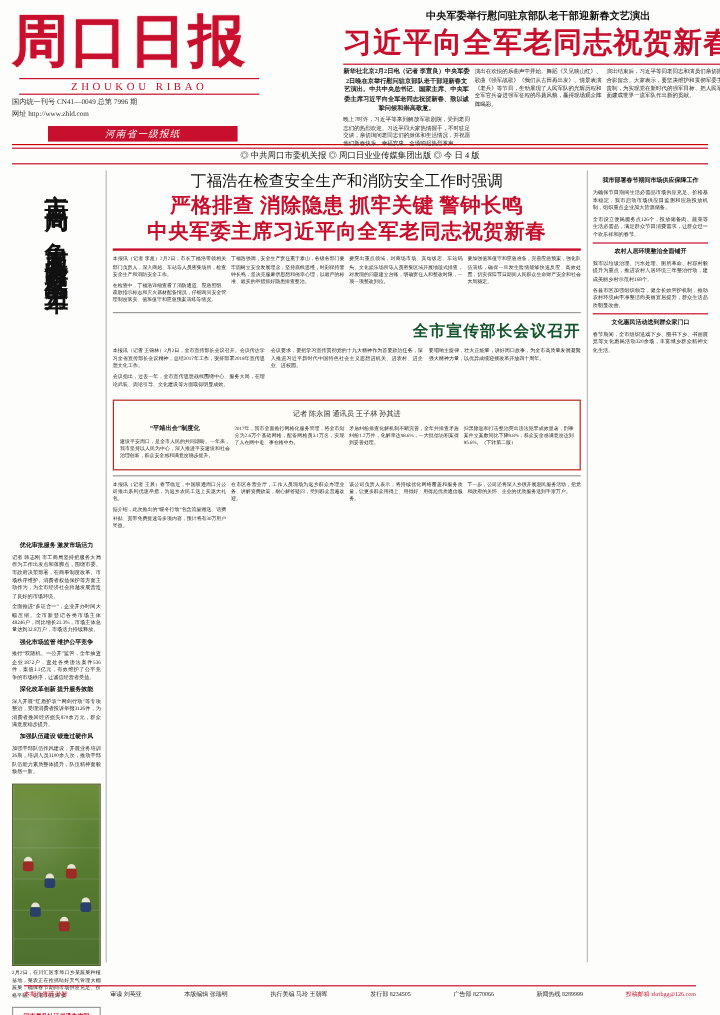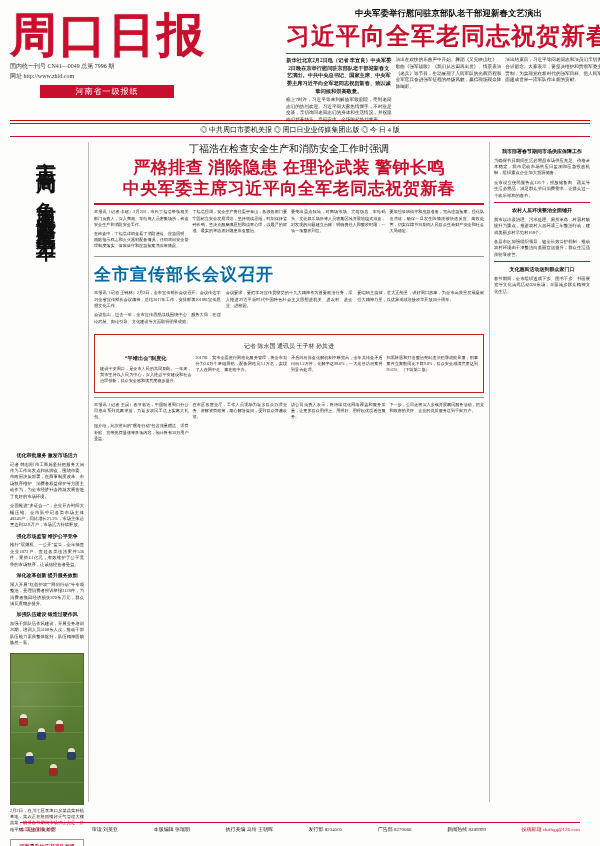--- a/index.html
+++ b/index.html
@@ -21,21 +21,21 @@
     color:#c8102e;font-size:9px;letter-spacing:3px;text-align:center;
     margin-top:6px;border-top:1px solid #c8102e;border-bottom:1px solid #c8102e;
     padding:1px 0;width:200px;margin-left:6px;
   }
   .logo-date{font-size:7.5px;color:#222;margin-top:6px;line-height:1.5;}
   .logo-date .big{color:#c8102e;font-weight:bold;font-size:10px;}
   .logo-date .row2{letter-spacing:0;}
   .logo-meta{font-size:6px;color:#333;margin-top:3px;line-height:1.6;}
   .logo-tag{
     margin-top:4px;background:#c8102e;color:#fff;font-size:8px;
-    text-align:center;width:134px;margin-left:30px;padding:1px 0;letter-spacing:1px;
+    text-align:center;width:134px;margin-left:30px;padding:1px 12px;letter-spacing:1px;font-style:italic;
   }
   .head-right{flex:1;padding-left:8px;}
   .kicker{font-size:8.5px;color:#111;text-align:center;font-weight:bold;letter-spacing:0;}
   .head-main{
     font-size:24px;font-weight:bold;color:#c8102e;text-align:center;
     letter-spacing:1px;margin-top:3px;line-height:1.1;white-space:nowrap;
   }
   .head-sub-rule{border-top:1px solid #c8102e;margin:4px 0 3px;}
   .three-col{display:flex;gap:4px;font-size:4.6px;line-height:1.45;color:#222;text-align:justify;}
   .three-col .c{flex:1;}
@@ -51,35 +51,35 @@
   
   .vtitle{
     writing-mode:vertical-rl;text-orientation:upright;
     font-size:20px;font-weight:bold;color:#111;letter-spacing:4px;
     height:300px;margin:4px auto 0;
   }
   .lead-block{font-size:4.3px;line-height:1.5;text-align:justify;color:#222;margin-top:6px;}
   .lead-block p{margin:0 0 3px;}
   .subhd{font-weight:bold;font-size:5px;text-align:center;margin:4px 0 2px;color:#111;}
   
-  .art-top-kicker{font-size:10px;text-align:center;color:#111;margin-bottom:2px;}
+  .art-top-kicker{font-size:13px;text-align:center;color:#111;margin-bottom:2px;}
   .art-top-title{
     font-size:17px;font-weight:bold;color:#c8102e;text-align:center;line-height:1.22;
     letter-spacing:0.5px;
   }
   .rule-red{border-top:2px solid #c8102e;margin:4px 0;}
   .rule-thin{border-top:1px solid #999;margin:4px 0;}
   .cols3{display:flex;gap:5px;}
   .cols3 .c{flex:1;font-size:4.2px;line-height:1.5;text-align:justify;color:#222;}
   .cols3 p{margin:0 0 3px;}
   .cols4{display:flex;gap:4px;}
   .cols4 .c{flex:1;font-size:4.1px;line-height:1.5;text-align:justify;color:#222;}
   .cols4 p{margin:0 0 3px;}
   .secthead{
-    font-size:17px;font-weight:bold;text-align:left;color:#0369a1;margin:6px 0 4px;letter-spacing:1px;
+    font-size:13px;font-weight:bold;text-align:right;color:#14532d;margin:6px 0 4px;letter-spacing:1px;
   }
   
   .boxfeat{border:1px solid #b9261f;padding:5px;margin-top:6px;background:#fffdf8;}
   .boxfeat .t{
     font-size:14px;font-weight:bold;color:#0b3f8f;text-align:center;letter-spacing:1px;
   }
   .boxfeat .st{font-size:8px;color:#b9261f;text-align:center;margin-top:3px;}
   .boxfeat .by{font-size:6px;color:#333;text-align:center;margin:2px 0 4px;}
   
   .photo{
@@ -126,20 +126,21 @@
 </style>
 </head>
 <body>
 
 <div class="page">
   <div class="inner">
 
     <div class="masthead">
       <div class="logo-box">
         <div class="logo-cn">周口日报</div>
+        <div class="logo-pin">ZHOUKOU RIBAO</div>
         <div class="logo-meta">
           <div>国内统一刊号 CN41—0049 总第 7996 期</div>
           <div>网址  http://www.zhld.com</div>
         </div>
         <div class="logo-tag">河南省一级报纸</div>
       </div>
 
       <div class="head-right">
         <div class="kicker">中央军委举行慰问驻京部队老干部迎新春文艺演出</div>
         <div class="head-main">习近平向全军老同志祝贺新春</div>
@@ -214,21 +215,21 @@
 
         <div class="adbox">
           <div class="hdr">河南晟升社证书遗失声明</div>
 
         </div>
 
       </div>
 
       <div class="col-mid">
         <div class="art-top-kicker">丁福浩在检查安全生产和消防安全工作时强调</div>
-        <div class="art-top-title">严格排查  消除隐患  在理论武装  警钟长鸣</div>
+        <div class="art-top-title">严格排查  消除隐患  抓牢关键  警钟长鸣</div>
         <div class="art-top-title">中央军委主席习近平向全军老同志祝贺新春</div>
         <div class="rule-red"></div>
 
         <div class="cols4">
           <div class="c">
             <p>本报讯（记者 李超）2月2日，市长丁福浩带领相关部门负责人，深入商超、车站等人员密集场所，检查安全生产和消防安全工作。</p>
             <p>在检查中，丁福浩详细查看了消防通道、应急照明、疏散指示标志和灭火器材配备情况，仔细询问安全管理制度落实、值班值守和应急预案演练等情况。</p>
           </div>
           <div class="c">
             <p>丁福浩强调，安全生产责任重于泰山，各级各部门要牢固树立安全发展理念，坚持底线思维，时刻保持警钟长鸣，坚决克服麻痹思想和侥幸心理，以最严的标准、最实的举措抓好隐患排查整治。</p>

